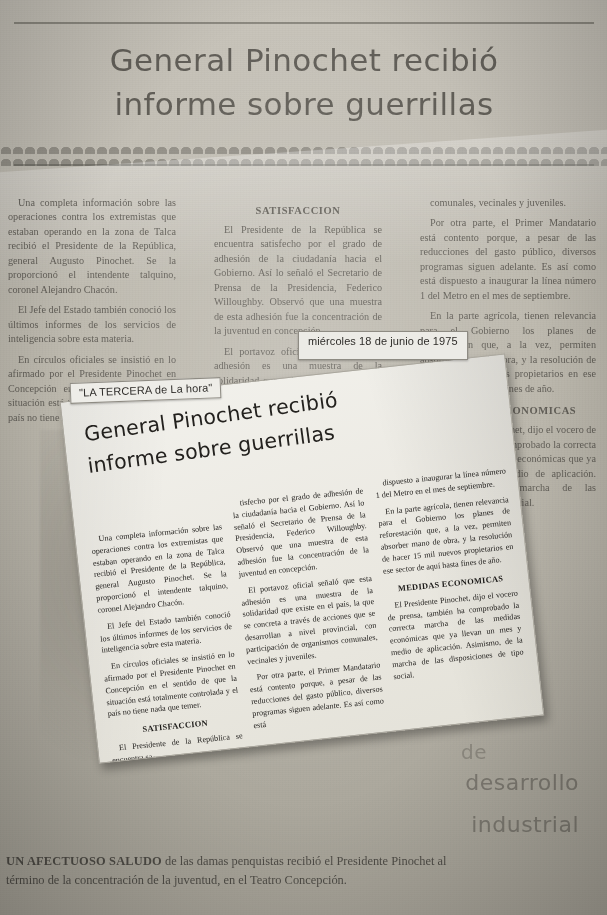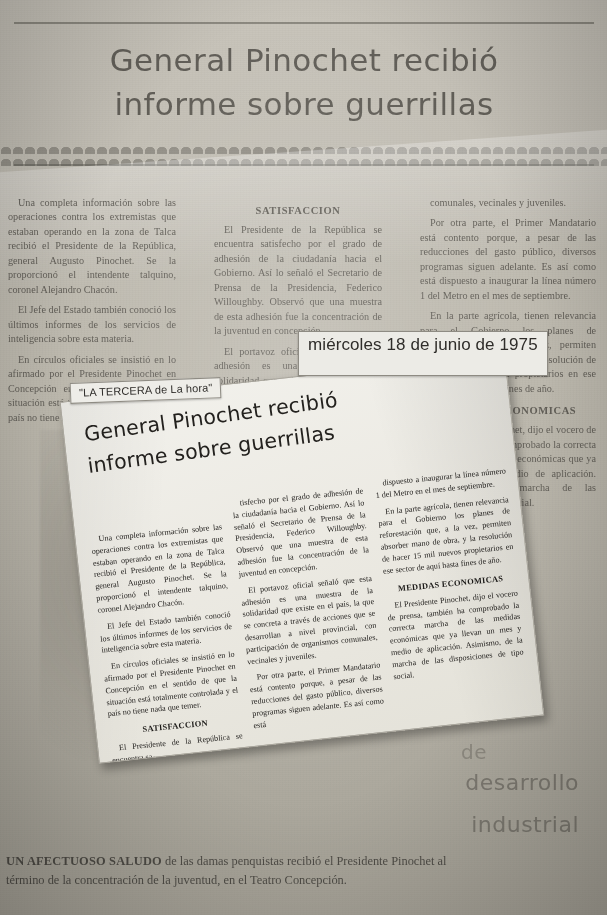--- a/index.html
+++ b/index.html
@@ -147,26 +147,26 @@
     background: linear-gradient(180deg, rgba(255,255,255,.28), rgba(255,255,255,0));
     transform: rotate(-4deg);
     pointer-events: none;
   }
 
   
   .date-stamp {
     position: absolute;
     left: 298px;
     top: 331px;
-    padding: 3px 9px 20px;
+    padding: 3px 9px 12px;
     background: #ecebe6;
     border: 1px solid #8e8b83;
     color: #2f2d2a;
     font-family: "Liberation Sans", sans-serif;
-    font-size: 17px;
+    font-size: 11px;
     letter-spacing: .1px;
     box-shadow: 0 1px 2px rgba(0,0,0,.25);
     z-index: 40;
   }
 
   
   .source-label {
     position: absolute;
     left: 70px;
     top: 380px;

